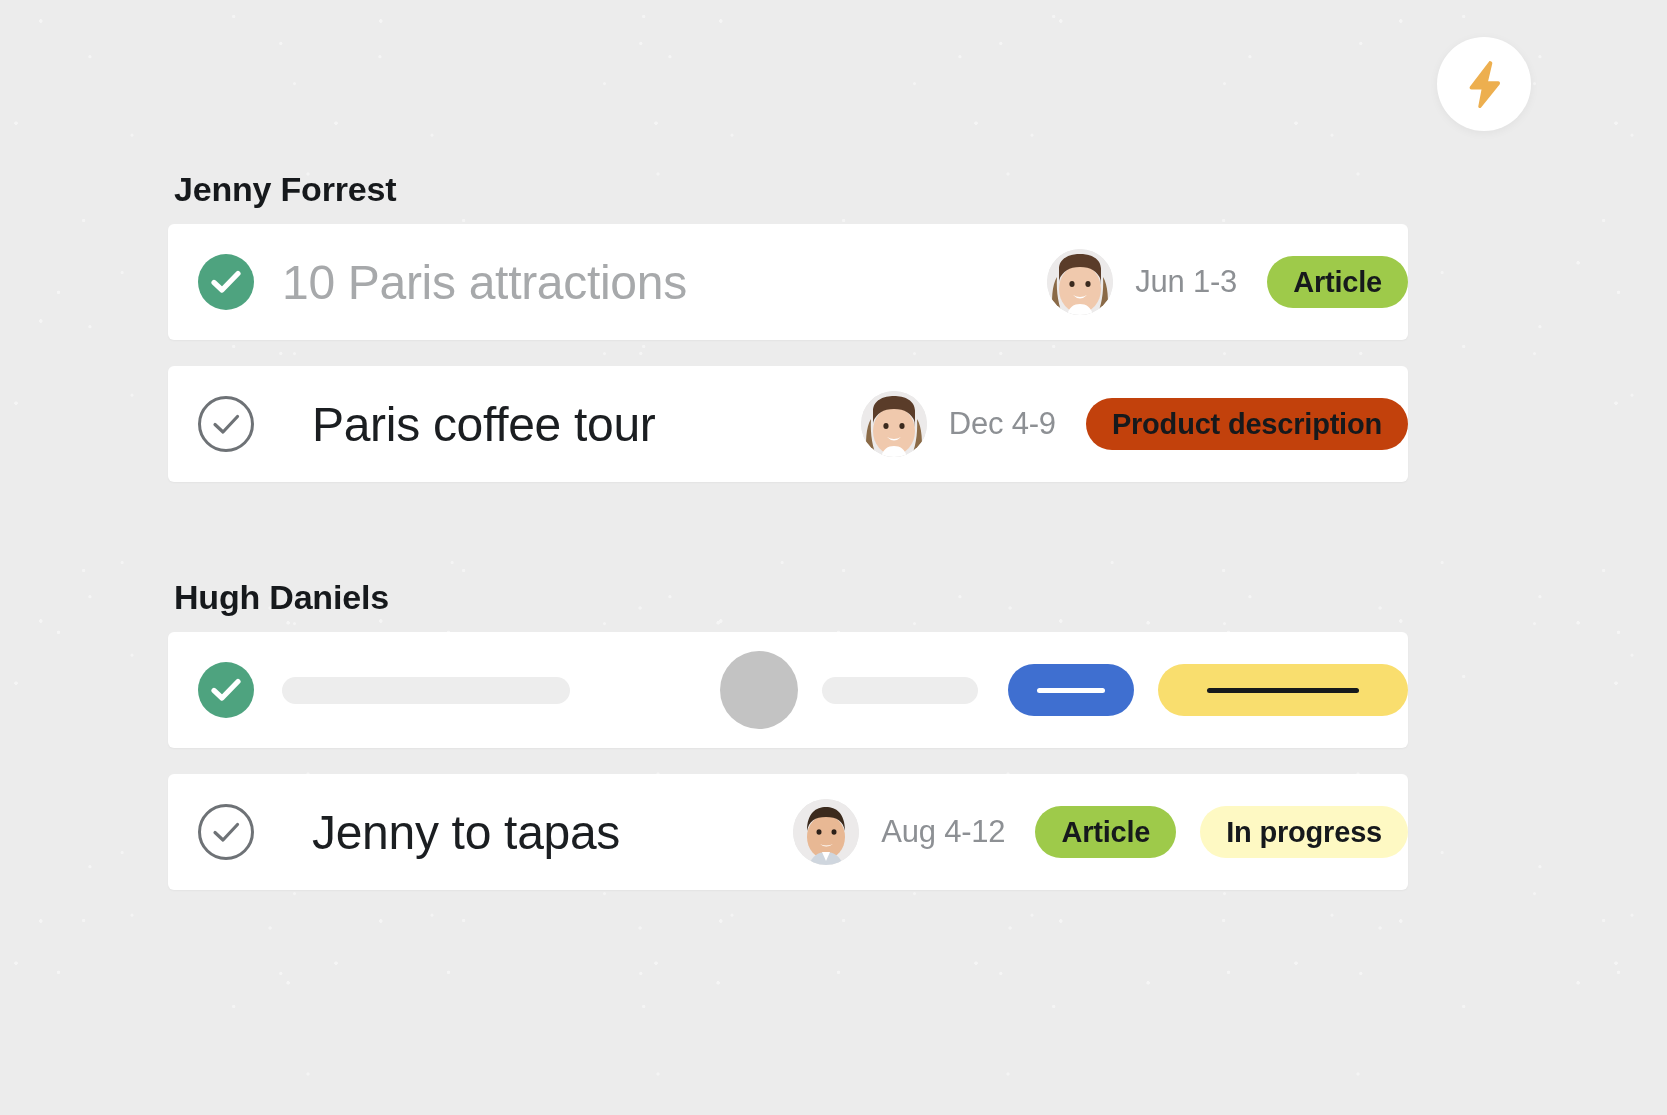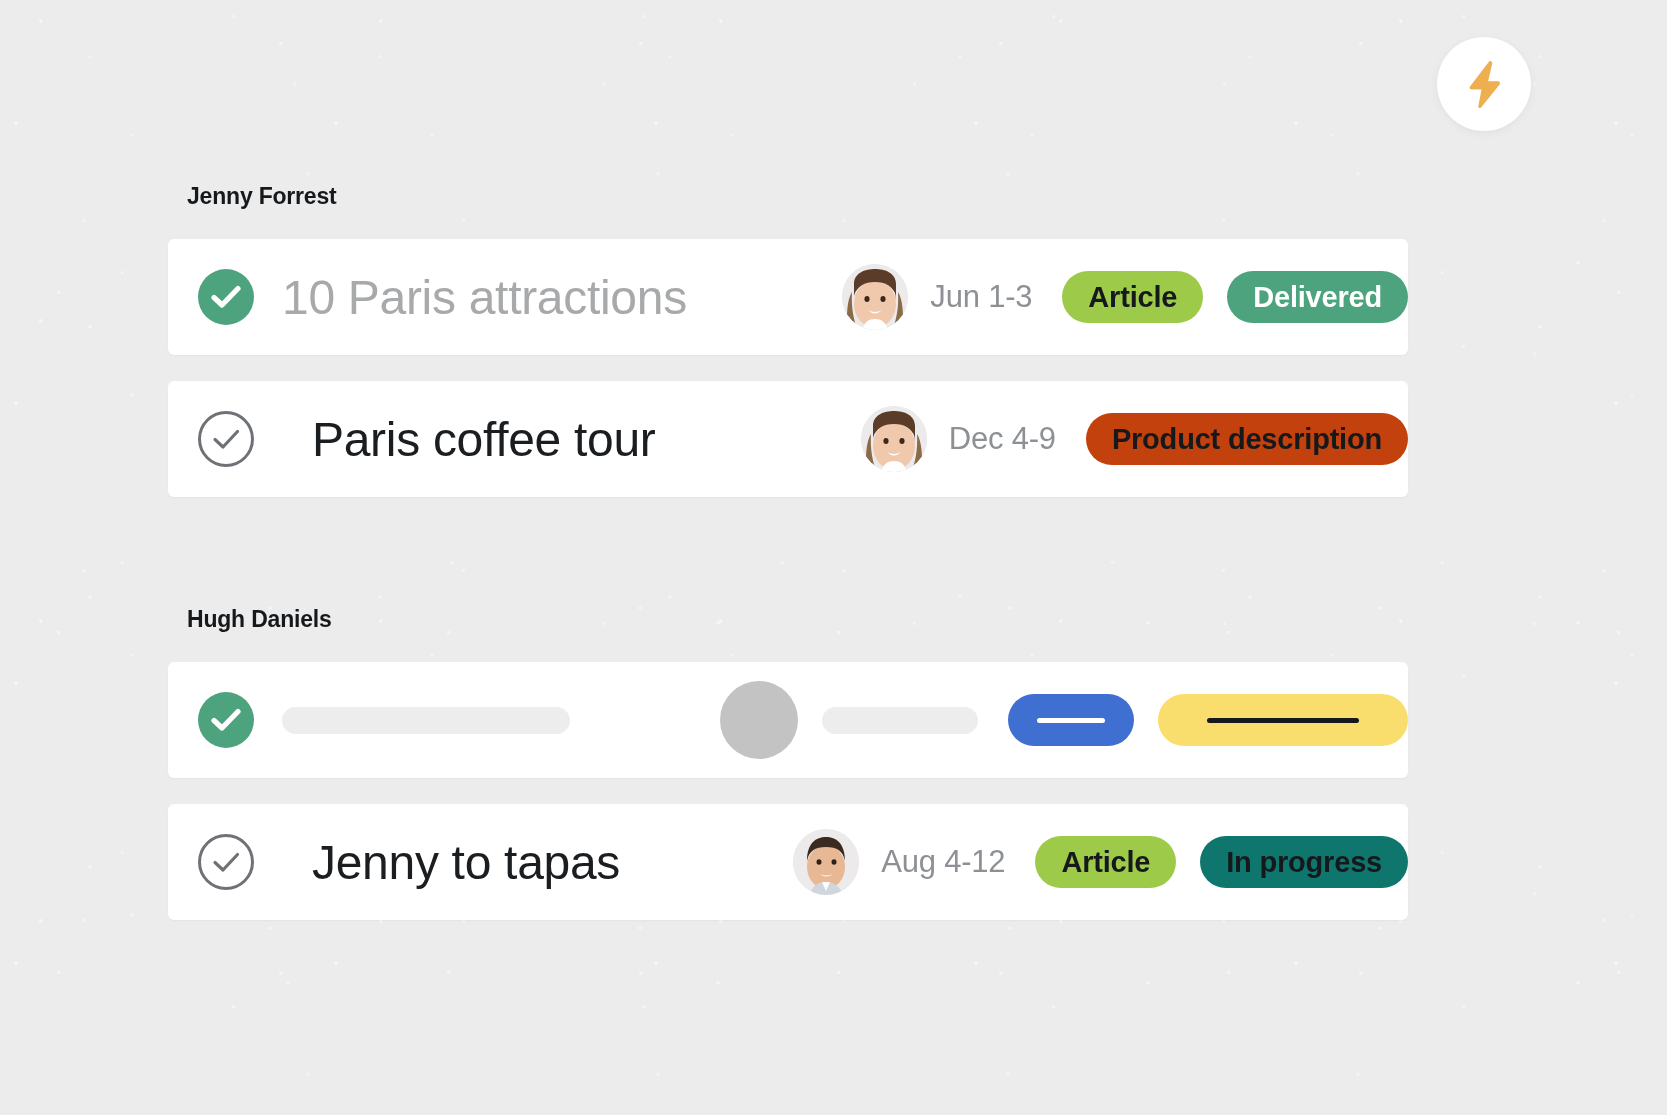--- a/index.html
+++ b/index.html
@@ -58,25 +58,25 @@
   .board {
     position: absolute;
     left: 168px;
     top: 0;
     width: 1240px;
   }
 
   .group { margin-bottom: 0; }
 
   .group-title {
-    font-size: 23px;
+    font-size: 34px;
     font-weight: 700;
     color: #16191c;
     letter-spacing: -.2px;
-    margin: 17px;
+    margin: 4px;
     padding: 0 0 14px 2px;
     line-height: 1;
   }
 
   .card {
     background: #ffffff;
     border-radius: 6px;
     height: 116px;
     display: flex;
     align-items: center;
@@ -221,21 +221,20 @@
               <ellipse cx="25" cy="35" rx="2.6" ry="2.9" fill="#3a2a1e"></ellipse>
               <ellipse cx="41" cy="35" rx="2.6" ry="2.9" fill="#3a2a1e"></ellipse>
               <path d="M26 46 Q33 53 40 46 Q33 50 26 46 Z" fill="#ffffff"></path>
               <path d="M20 66 C22 58 27 55 33 55 C39 55 44 58 46 66 Z" fill="#ffffff"></path>
             </g>
           </svg>
         </span>
         <span class="date">Jun 1-3</span>
         <div class="tags">
           <span class="tag" style="background:#9eca4a;color:#16191c">Article</span>
-          <span class="tag" style="background:#4ea37f;color:#ffffff">Delivered</span>
         </div>
       </div>
     </div>
 
     <div class="card">
       <span class="check todo">
         <svg width="30" height="24" viewBox="0 0 30 24" aria-hidden="true">
           <path d="M4 12.5 L12 20 L26.5 4.5" fill="none" stroke="#6e7276" stroke-width="3.2" stroke-linecap="round" stroke-linejoin="round"></path>
         </svg>
       </span>
@@ -322,18 +321,18 @@
               <ellipse cx="41" cy="33" rx="2.5" ry="2.8" fill="#2d2119"></ellipse>
               <path d="M27 45 Q33 50 40 45 Q33 48 27 45 Z" fill="#ffffff"></path>
               <path d="M16 66 C19 57 25 53 33 53 C41 53 47 57 50 66 Z" fill="#cfd6de"></path>
               <path d="M29 53 L33 62 L37 53 Z" fill="#ffffff"></path>
             </g>
           </svg>
         </span>
         <span class="date">Aug 4-12</span>
         <div class="tags">
           <span class="tag" style="background:#9eca4a;color:#16191c">Article</span>
-          <span class="tag" style="background:#0f766e;color:#16191c">In progress</span>
+          <span class="tag" style="background:#fef9c3;color:#16191c">In progress</span>
         </div>
       </div>
     </div>
   </section>
 </div>
 
 </body></html>

